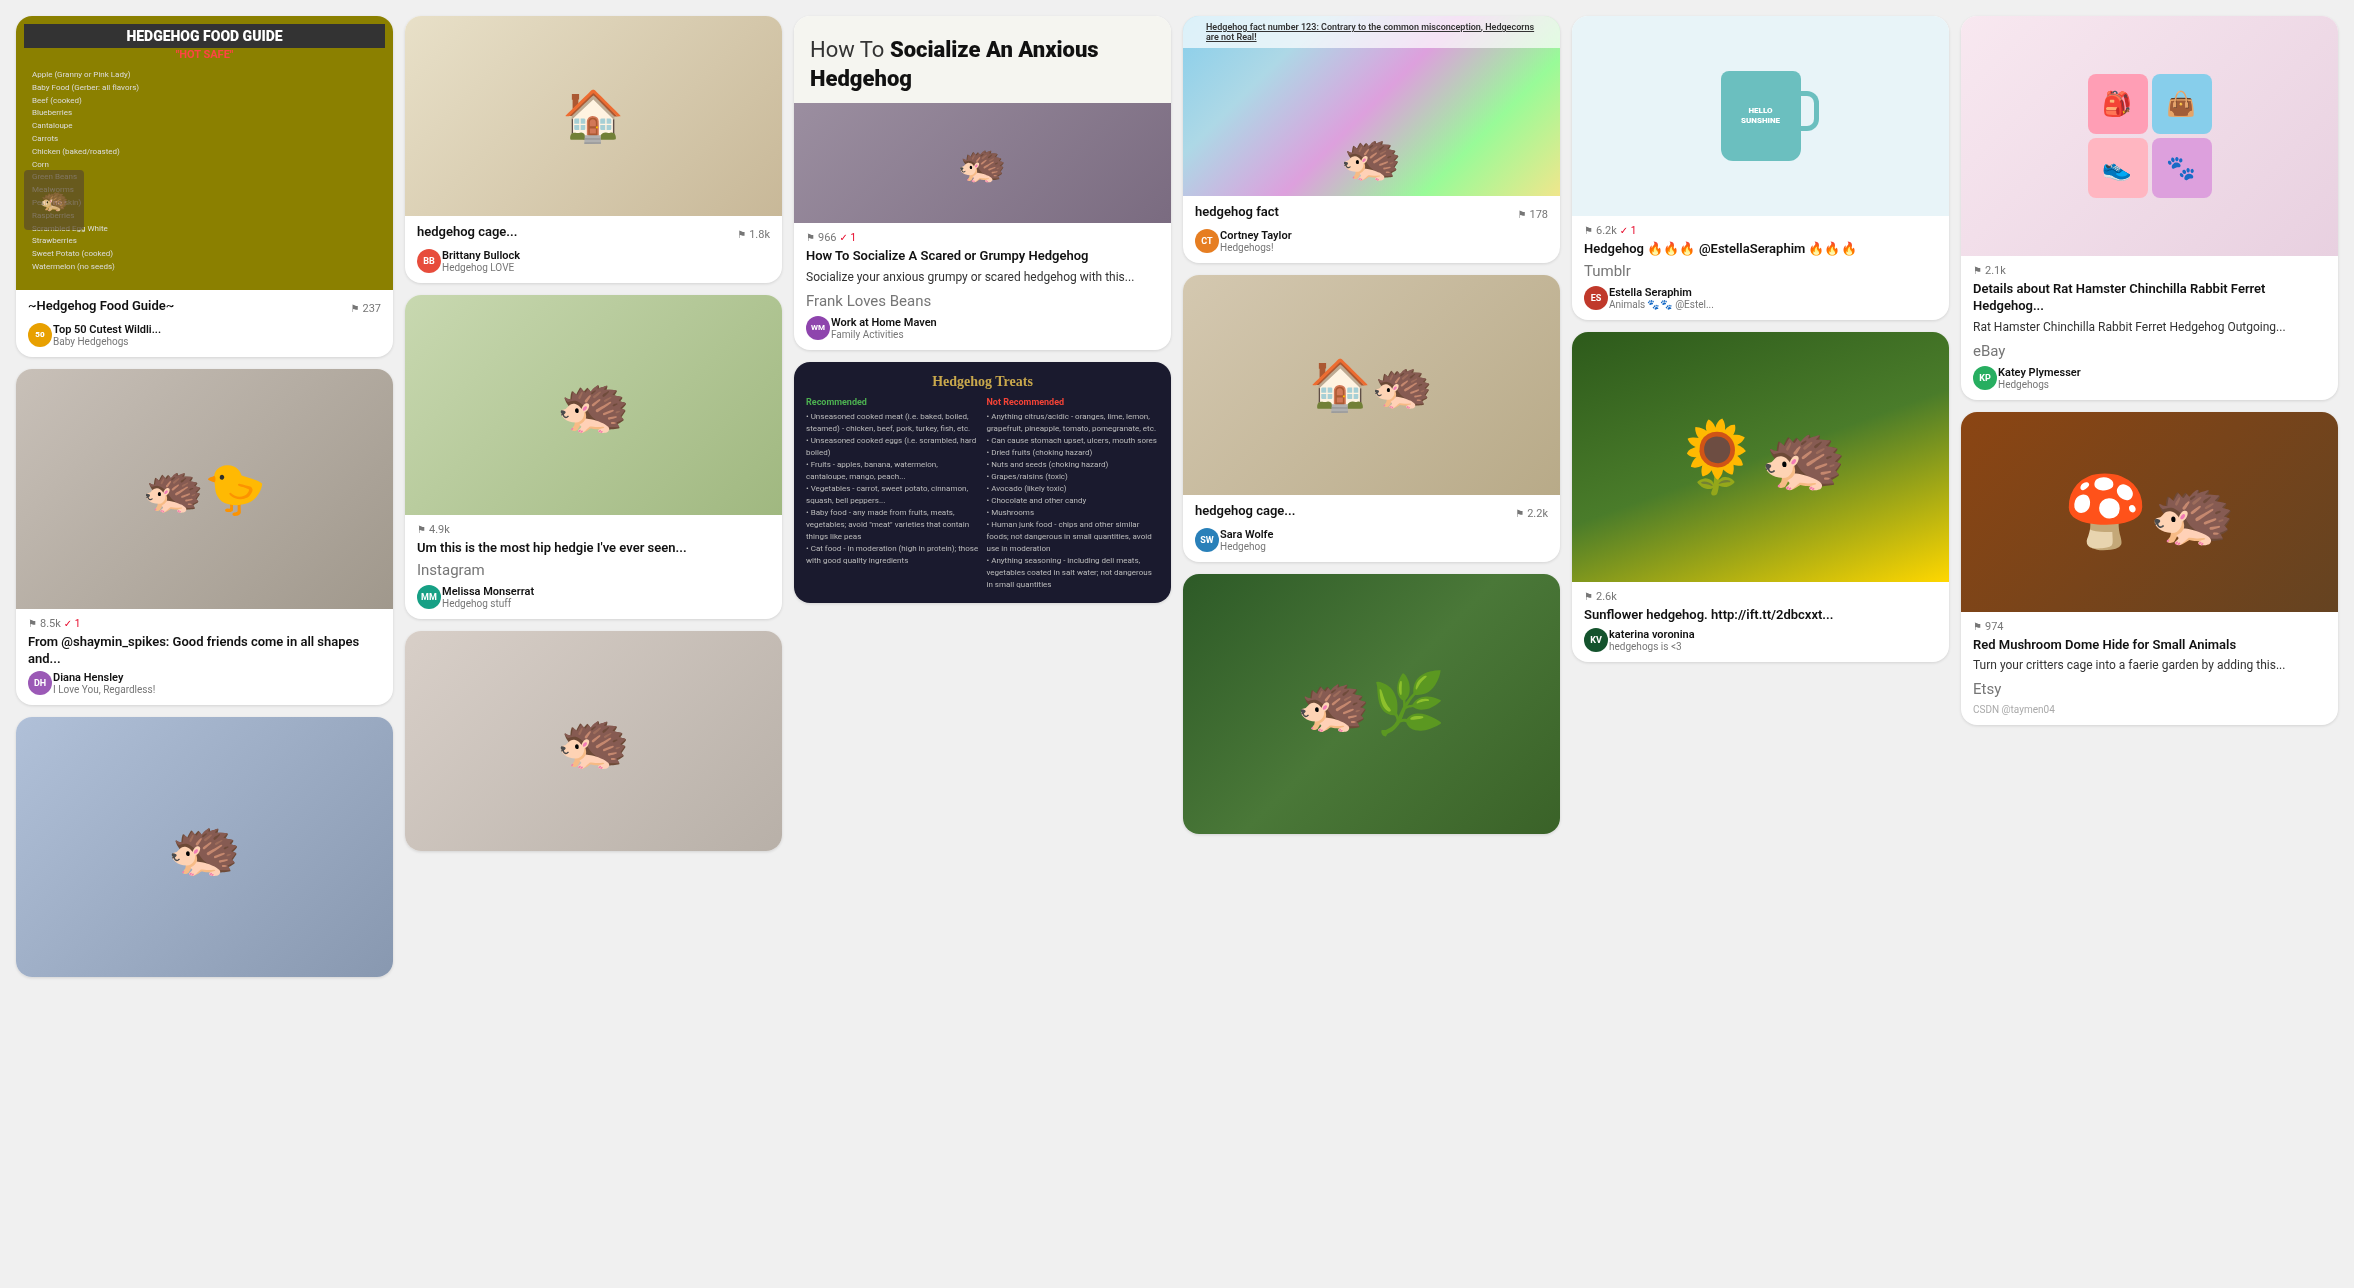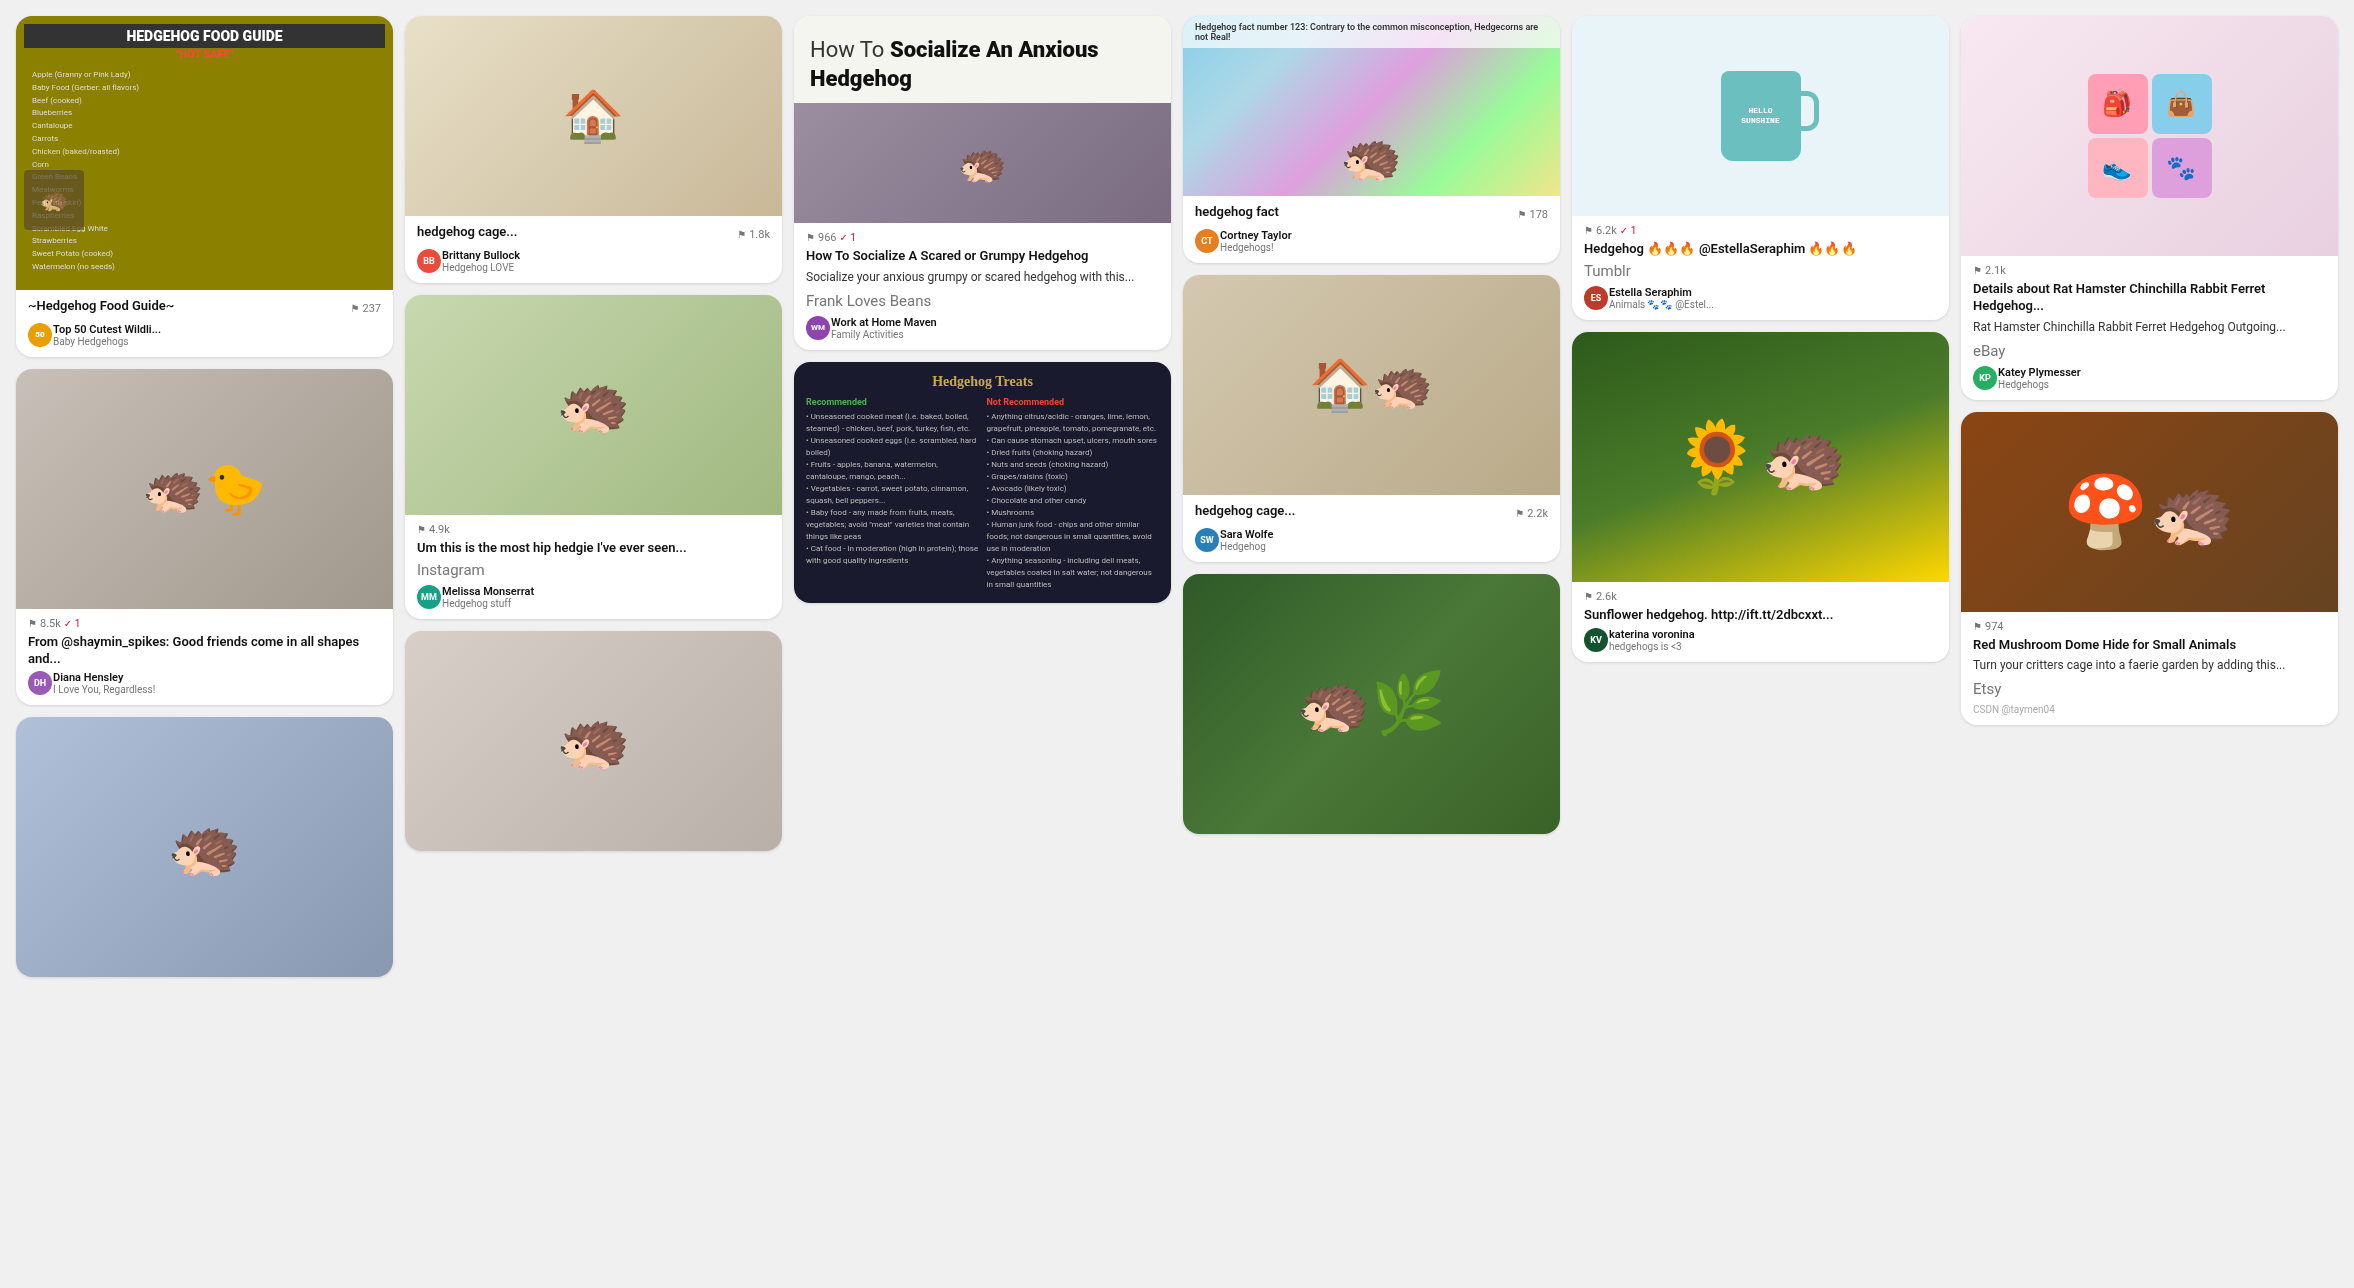--- a/index.html
+++ b/index.html
@@ -399,21 +399,21 @@
           </div>
         </div>
       </div>
     </div>
   </div>
 
   <div class="col">
 
     <div class="pin-card">
       <div style="background:linear-gradient(135deg,#87CEEB,#ADD8E6,#DDA0DD,#98FB98,#F0E68C); height:180px; position:relative; display:flex; align-items:flex-start;">
-        <div class="hedgehog-fact-banner" style="background:rgba(255,255,255,0.7); padding:6px 12px; font-size:9px; color:#333; width:100%;">
+        <div class="hedgehog-fact-banner" style="background:rgba(255,255,255,0.7); padding:6px 23px; font-size:9px; color:#333; width:100%;text-decoration:underline;">
           Hedgehog fact number 123: Contrary to the common misconception, Hedgecorns are not Real!
         </div>
         <div style="position:absolute; bottom:10px; left:50%; transform:translateX(-50%); font-size:50px;">🦔</div>
       </div>
       <div class="pin-info">
         <div class="pin-meta">
           <span class="pin-title">hedgehog fact</span>
           <span class="pin-saves">
             <span class="save-icon"></span>
             <span>178</span>
@@ -451,21 +451,21 @@
 
     <div class="pin-card">
       <div style="background:linear-gradient(135deg,#2d5a27,#4a7838,#3a6228); height:260px; display:flex; align-items:center; justify-content:center; font-size:60px;">🦔🌿</div>
     </div>
   </div>
 
   <div class="col">
 
     <div class="pin-card">
       <div class="hello-sunshine-card">
-        <div style="position:relative;font-family:Liberation Mono, monospace;">
+        <div style="position:relative;">
           <div class="hello-sunshine-mug">
             <div class="mug-text">HELLO<br>SUNSHINE</div>
             <div class="mug-handle"></div>
           </div>
         </div>
       </div>
       <div class="pin-info">
         <div class="pin-meta">
           <span class="pin-saves">
             <span class="save-icon"></span>

